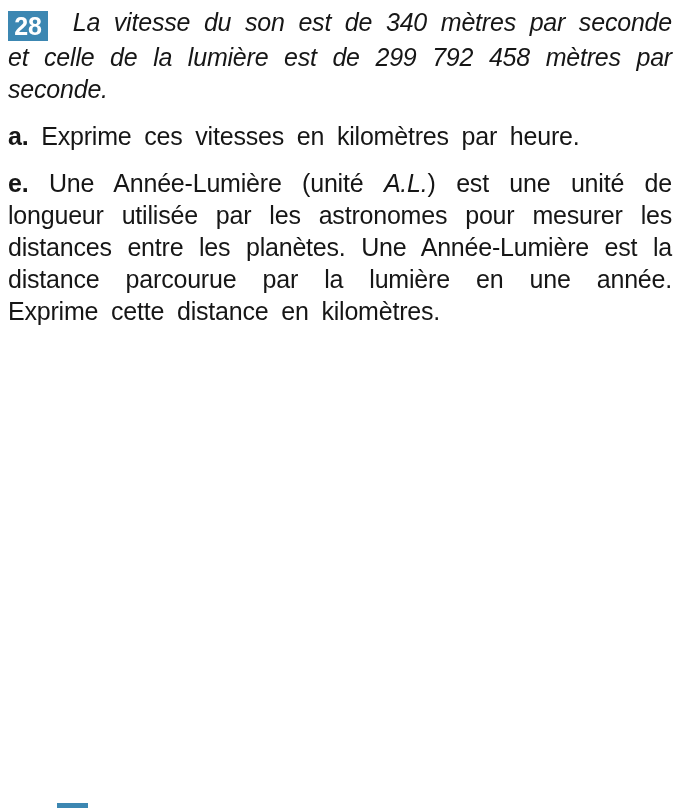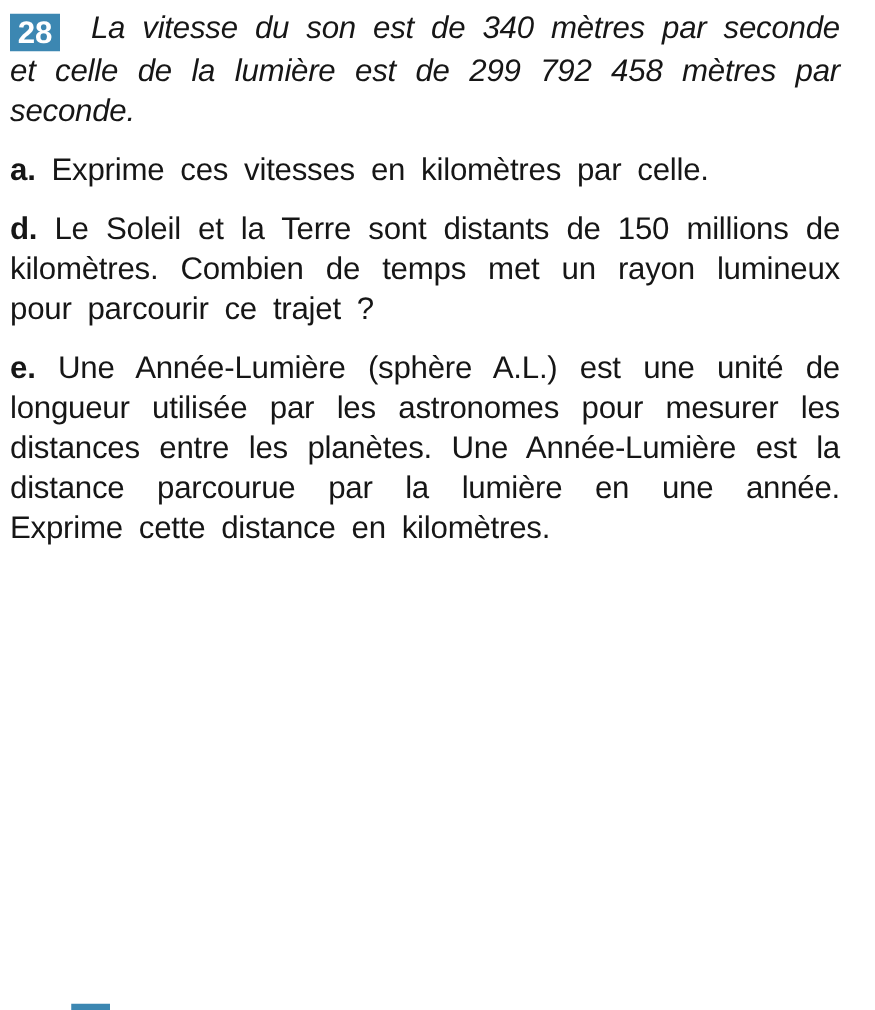--- a/index.html
+++ b/index.html
@@ -45,20 +45,21 @@
     line-height: 30px;
     text-align: center;
     word-spacing: 0;
     margin-right: 11px;
     vertical-align: -4px;
   }
   .qlabel {
     font-weight: bold;
   }
   .ital {
+    font-style: italic;
   }
   .next-badge-sliver {
     position: absolute;
     left: 57px;
     bottom: 0;
     width: 31px;
     height: 5px;
     background: #3c87b2;
   }
 </style>
@@ -67,30 +68,26 @@
 
 <div class="page">
 
   <p class="para intro">
     <span class="badge"><span>28</span></span>
     <span>La vitesse du son est de 340 mètres par seconde et celle de la lumière est de 299&nbsp;792&nbsp;458 mètres par seconde.</span>
   </p>
 
   <p class="para">
     <span class="qlabel">a.</span>
-    <span>Exprime ces vitesses en kilomètres par celle.</span>
+    <span>Exprime ces vitesses en kilomètres par heure.</span>
   </p>
 
 
 
-  <p class="para">
-    <span class="qlabel">d.</span>
-    <span>Le Soleil et la Terre sont distants de 150 millions de kilomètres. Combien de temps met un rayon lumineux pour parcourir ce trajet&nbsp;?</span>
-  </p>
 
   <p class="para">
     <span class="qlabel">e.</span>
-    <span>Une Année-Lumière (sphère </span><span class="ital">A.L.</span><span>) est une unité de longueur utilisée par les astronomes pour mesurer les distances entre les planètes. Une Année-Lumière est la distance parcourue par la lumière en une année. Exprime cette distance en kilomètres.</span>
+    <span>Une Année-Lumière (unité </span><span class="ital">A.L.</span><span>) est une unité de longueur utilisée par les astronomes pour mesurer les distances entre les planètes. Une Année-Lumière est la distance parcourue par la lumière en une année. Exprime cette distance en kilomètres.</span>
   </p>
 
   <div class="next-badge-sliver"></div>
 
 </div>
 
 </body></html>

